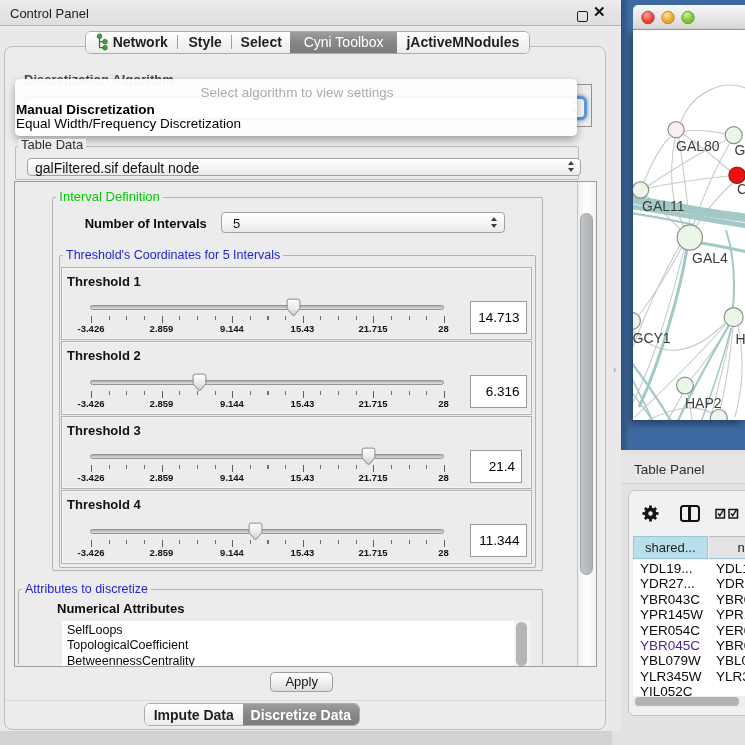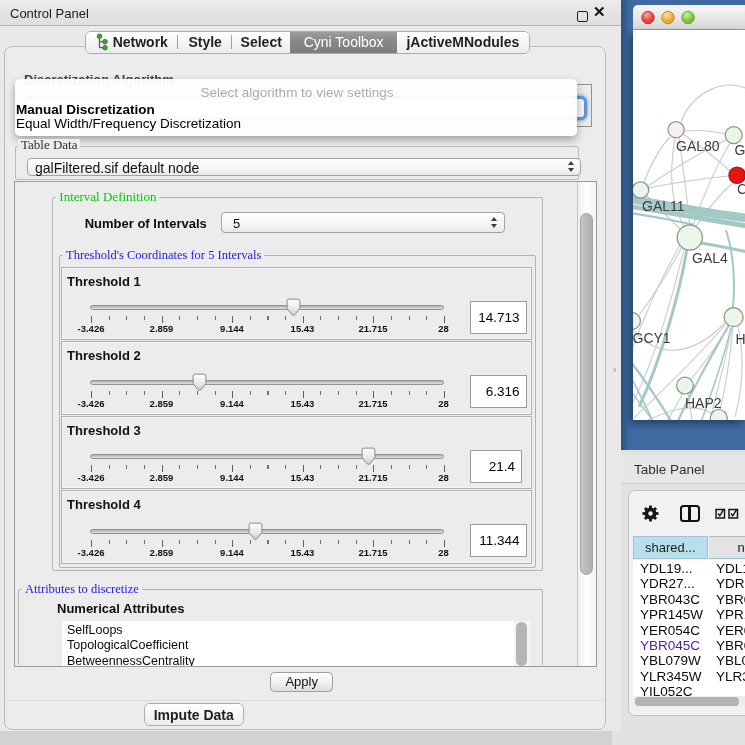--- a/index.html
+++ b/index.html
@@ -2,21 +2,21 @@
 <html><head><meta charset="utf-8">
 <style>
 html,body{margin:0;padding:0;}
 body{width:745px;height:745px;overflow:hidden;background:#e2e2e2;font-family:"Liberation Sans",sans-serif;position:relative;}
 .a{position:absolute;box-sizing:border-box;}
 .seg{display:flex;align-items:center;justify-content:center;font-size:14px;font-weight:bold;color:#1f1f1f;background:linear-gradient(#ffffff,#f4f4f4 55%,#ececec);}
 .seg.sel{background:linear-gradient(#9d9d9d,#868686 50%,#7d7d7d);color:#fff;font-weight:normal;}
 .combo{background:linear-gradient(#ffffff,#f4f4f4 60%,#e9e9e9);border:1px solid #a2a2a2;border-radius:4px;font-size:13px;color:#141414;}
 .tb{font-size:13px;color:#2d2d2d;}
 .grp{border:1px solid #b3b3b3;border-radius:2px;}
-.grpt{font-size:12.5px;background:#ececec;padding:0 3px;line-height:12px;font-family:Liberation Serif, serif;}
+.grpt{font-size:12.5px;background:#ececec;padding:0 3px;line-height:12px;}
 .thbox{border:1px solid #b0b0b0;background:#ececec;box-shadow:inset 0 0 0 1px #f6f6f6;}
 .thlab{font-size:13px;font-weight:bold;color:#111;}
 .track{height:5px;border-radius:3px;background:linear-gradient(#ababab,#cfcfcf 60%,#dedede);border:1px solid #949494;}
 .tickmin{height:4px;background:repeating-linear-gradient(to right,#6f6f6f 0,#6f6f6f 1px,transparent 1px,transparent 17.65px);}
 .tickmaj{height:7px;background:repeating-linear-gradient(to right,#5f5f5f 0,#5f5f5f 1px,transparent 1px,transparent 70.56px);}
 .tl{font-size:9.5px;font-weight:bold;color:#111;text-align:center;width:50px;}
 .vbox{background:#fff;border:1px solid #9b9b9b;font-size:13.5px;color:#000;text-align:right;padding-right:6px;display:flex;align-items:center;justify-content:flex-end;}
 .stp{width:0;height:0;border-left:3.5px solid transparent;border-right:3.5px solid transparent;}
 .stpu{border-bottom:4.5px solid #3c3c3c;}
 .stpd{border-top:4.5px solid #3c3c3c;}
@@ -181,20 +181,21 @@
   <div style="font-size:12.5px;color:#0a0a0a;padding:2px 0 0 5px;line-height:15.6px;">SelfLoops<br>TopologicalCoefficient<br>BetweennessCentrality</div>
 </div>
 <div class="a" style="left:513.5px;top:620.5px;width:16px;height:45.5px;background:#f4f4f4;"></div>
 <div class="a" style="left:516px;top:622px;width:11px;height:44px;border-radius:5.5px;background:#b5b5b5;"></div>
 
 <div class="a" style="left:270.4px;top:671.7px;width:62.5px;height:20px;border:1px solid #9d9d9d;border-radius:4.5px;background:linear-gradient(#ffffff,#f1f1f1 50%,#dcdcdc);display:flex;align-items:center;justify-content:center;font-size:13px;color:#111;">Apply</div>
 <div class="a" style="left:5px;top:700px;width:600px;height:1px;background:#dadada;"></div>
 
 <div class="a" style="left:144px;top:703px;height:23px;display:flex;border:1px solid #ababab;border-radius:6px;overflow:hidden;background:#fff;">
   <div class="seg" style="width:97.5px;">Impute Data</div>
+  <div class="seg sel" style="width:116.5px;font-weight:bold;">Discretize Data</div>
 </div>
 
 <div class="a" style="left:613px;top:364px;font-size:10px;color:#8a8a8a;">›</div>
 
 <div class="a" style="left:621px;top:0;width:124px;height:450px;background:linear-gradient(to right,#2e527e,#3e6aa1 9px,#3e6aa1);"></div>
 <div class="a" style="left:633px;top:5px;width:112px;height:25px;background:linear-gradient(#f8f8f8,#e6e6e6 55%,#d7d7d7);border-bottom:1px solid #9a9a9a;border-top-left-radius:5px;"></div>
 <svg class="a" style="left:638px;top:9px;" width="62" height="16" viewBox="0 0 62 16">
  <defs>
   <radialGradient id="rg" cx="0.4" cy="0.3" r="0.8">
         <stop offset="0" stop-color="#fca9a0"></stop>

